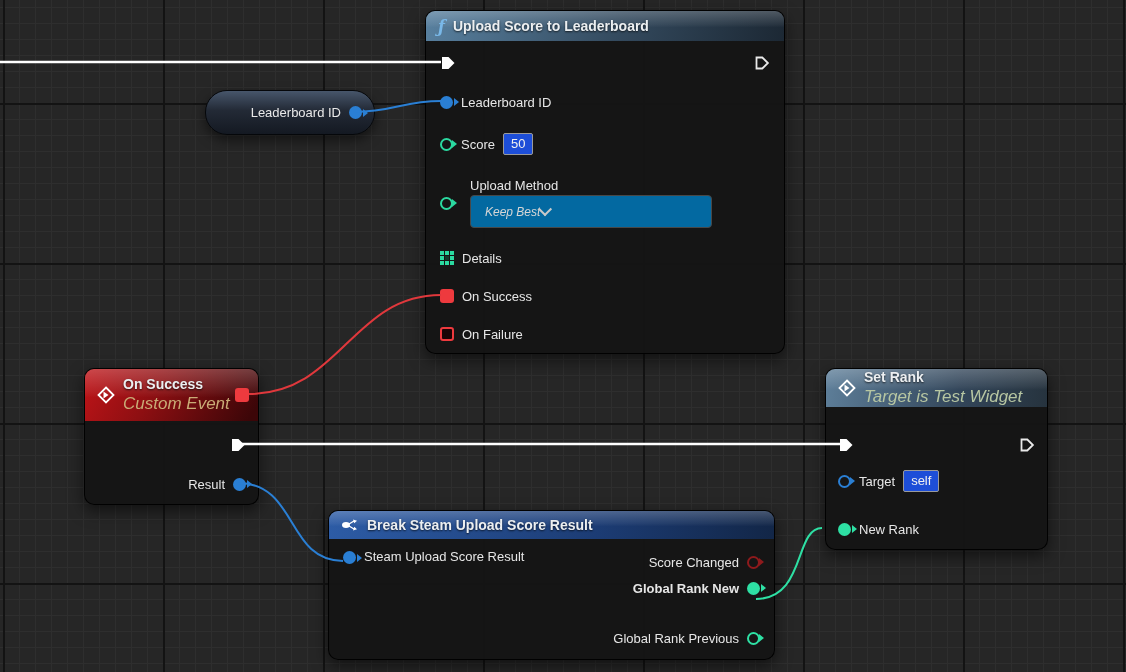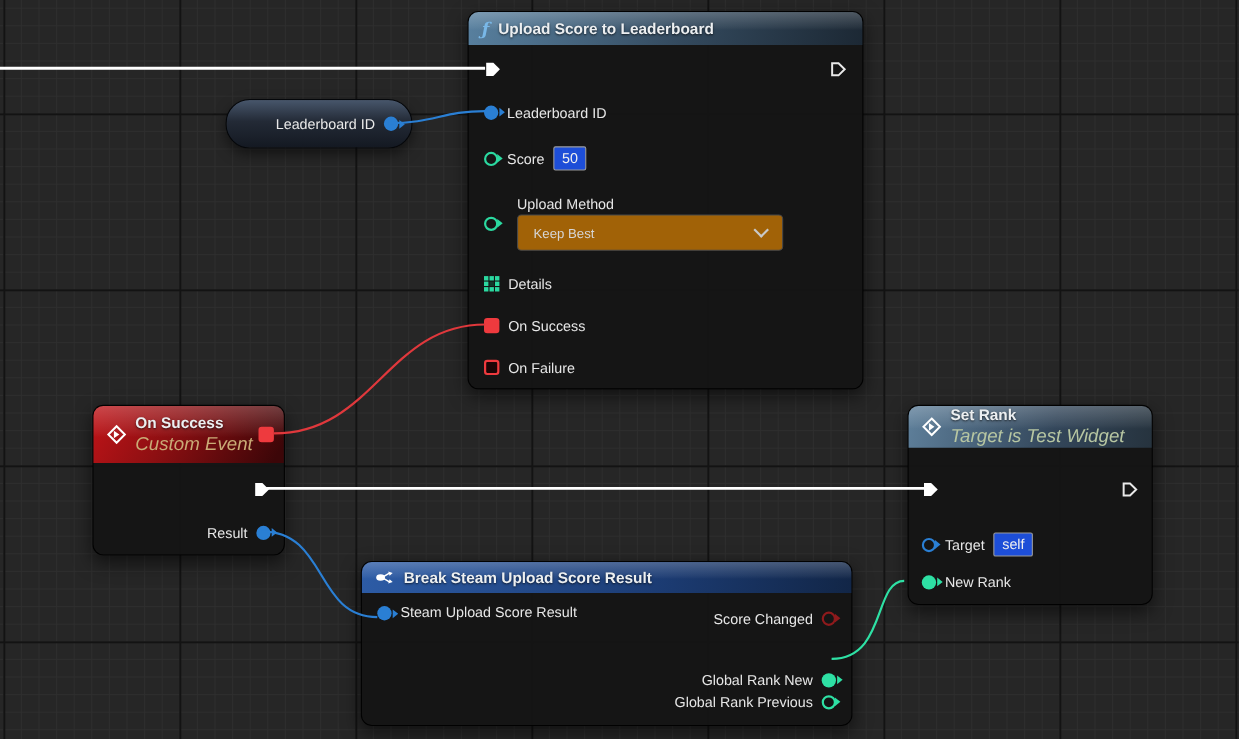--- a/index.html
+++ b/index.html
@@ -56,23 +56,23 @@
   .sq-hollow{border:2.5px solid #ee3a3e;background:#1b0506;}
   .exec{flex:0 0 auto;display:block;}
   .struct-grid{display:grid;grid-template-columns:repeat(3,4px);grid-template-rows:repeat(3,4px);gap:1px;flex:0 0 auto;}
   .struct-grid span{background:#2bd9a0;}
   .struct-grid span.mid{background:#10session3a2c;background:#123a2c;}
   .valbox{
     background:#1d4ed8;border:1px solid #9a9a9a;border-radius:2px;color:#f0f0f0;
     font-size:13px;padding:2px 7px;line-height:16px;
   }
   .dropdown{
-    position:absolute;display:flex;align-items:center;justify-content:space-between;
-    background:#a16207;border:1px solid #484848;border-radius:4px;
-    color:#d6d6d6;font-size:12px;padding:0 14px;box-sizing:border-box;
+    position:absolute;display:flex;align-items:center;justify-content:flex-start;
+    background:#0369a1;border:1px solid #484848;border-radius:4px;
+    color:#d6d6d6;font-size:12px;padding:0 14px;box-sizing:border-box;font-style:italic;
   }
   .chev{width:8px;height:8px;border-right:2px solid #c9c9c9;border-bottom:2px solid #c9c9c9;transform:rotate(45deg) translate(-2px,-2px);}
   .pill{
     position:absolute;z-index:2;border-radius:22px;
     background:linear-gradient(to bottom,#47566b,#232a36 45%,#141922);
     border:1px solid #05070a;box-shadow:0 5px 12px rgba(0,0,0,0.5);
     display:flex;align-items:center;justify-content:flex-end;gap:8px;
     padding:0 12px;box-sizing:border-box;color:#e9e9e9;font-size:13px;
   }
 </style>
@@ -192,21 +192,21 @@
     <span class="title">Break Steam Upload Score Result</span>
   </div>
   <div class="row" style="left:14px;top:29px;align-items:flex-end;">
     <span class="pin-circle p-filled" style="--c:#2a7fd4;"></span>
     <span>Steam Upload Score Result</span>
   </div>
   <div class="row" style="right:14px;top:39px;">
     <span>Score Changed</span>
     <span class="pin-circle p-hollow" style="--c:#8e1a1c;"></span>
   </div>
-  <div class="row" style="right:14px;top:95px;">
+  <div class="row" style="right:14px;top:65px;font-weight:bold;">
     <span>Global Rank New</span>
     <span class="pin-circle p-filled" style="--c:#2ee0a4;"></span>
   </div>
   <div class="row" style="right:14px;top:115px;">
     <span>Global Rank Previous</span>
     <span class="pin-circle p-hollow" style="--c:#2ee0a4;"></span>
   </div>
 </div>
 
 <div class="node" style="left:825px;top:368px;width:223px;height:182px;">
@@ -223,21 +223,21 @@
   <div class="row" style="left:12px;top:64px;">
     <svg class="exec" width="16" height="16" viewBox="0 0 16 16">
       <path d="M2 2 h6.5 l6 6 -6 6 H2 z" fill="#ffffff"></path>
     </svg>
   </div>
   <div class="row" style="right:12px;top:64px;">
     <svg class="exec" width="16" height="16" viewBox="0 0 16 16">
       <path d="M2.5 2.5 h5.8 l5.6 5.5 -5.6 5.5 H2.5 z" fill="none" stroke="#e9e9e9" stroke-width="1.8"></path>
     </svg>
   </div>
-  <div class="row" style="left:12px;top:114px;">
+  <div class="row" style="left:12px;top:100px;">
     <span class="pin-circle p-hollow" style="--c:#2a7fd4;"></span>
     <span>Target</span>
     <span class="valbox">self</span>
   </div>
   <div class="row" style="left:12px;top:148px;">
     <span class="pin-circle p-filled" style="--c:#2ee0a4;"></span>
     <span>New Rank</span>
   </div>
 </div>
 

